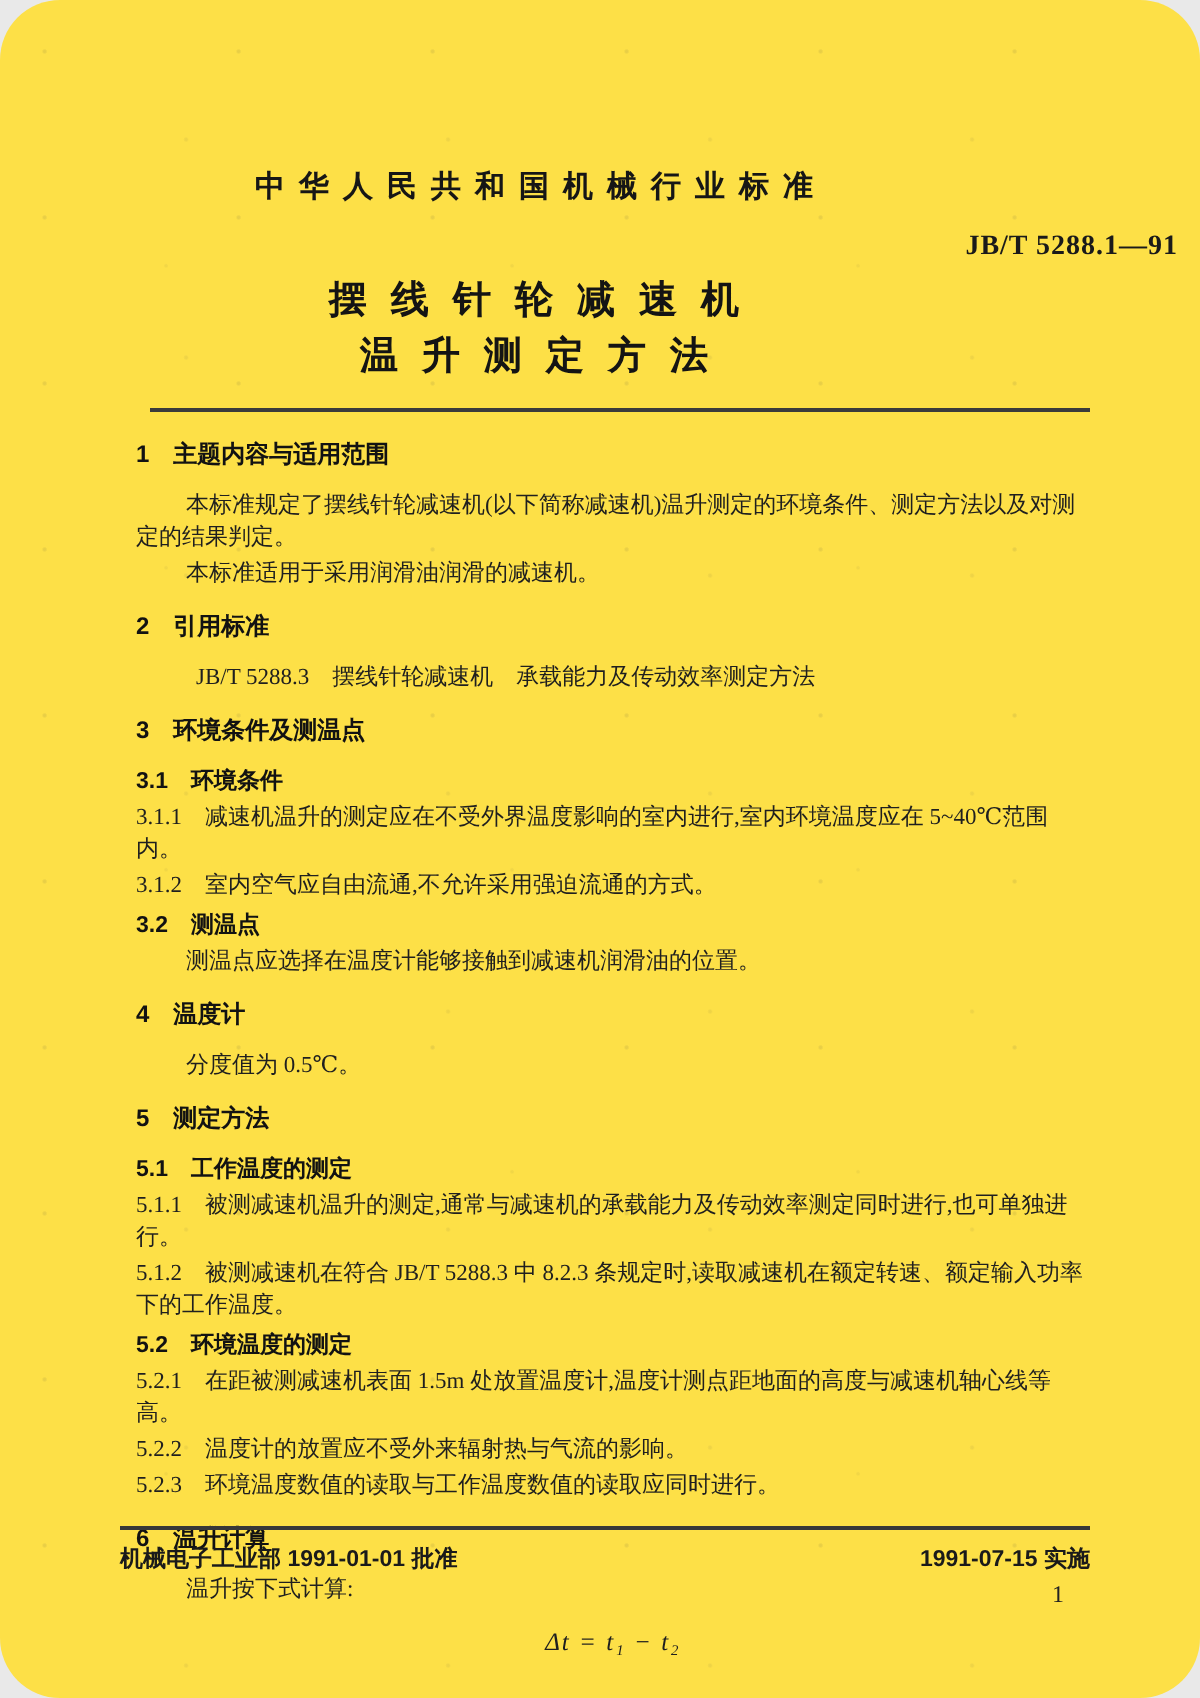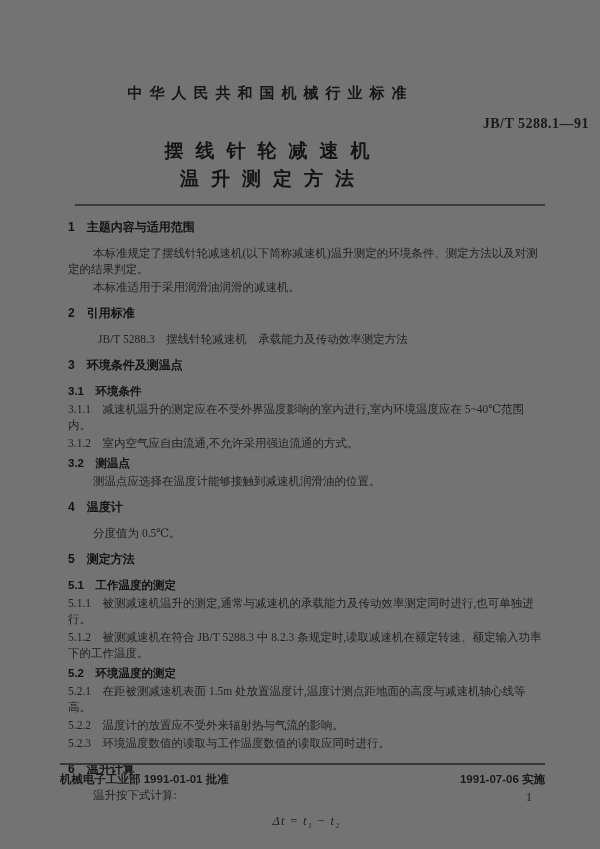--- a/index.html
+++ b/index.html
@@ -1,23 +1,24 @@
 <!DOCTYPE html>
 <html><head>
 <meta charset="utf-8">
 <style>
   html,body { margin:0; padding:0; background:#e9e9e9; }
   .page {
     position:relative;
     width:600px; height:849px;
     margin:0 auto;
-    background:#737373;
+    background:#fde047;
     color:#1c1c1c;
     font-family:"Liberation Serif","DejaVu Serif",serif;
     overflow:hidden;
+    border-radius:30px;
   }
   
   .page::before{
     content:""; position:absolute; inset:0; pointer-events:none;
     background-image:
       radial-gradient(circle at 23% 31%, rgba(60,60,60,0.10) 0.6px, transparent 1.4px),
       radial-gradient(circle at 71% 64%, rgba(60,60,60,0.07) 0.6px, transparent 1.4px),
       radial-gradient(circle at 48% 88%, rgba(60,60,60,0.06) 0.5px, transparent 1.2px);
     background-size:97px 83px, 131px 109px, 173px 151px;
   }
@@ -122,18 +123,18 @@
       <div class="blk blk-clause">5.2.3　环境温度数值的读取与工作温度数值的读取应同时进行。</div>
       <div class="blk blk-h1">6　温升计算</div>
       <div class="blk blk-para">温升按下式计算:</div>
       <div class="blk blk-formula">Δt = t₁ − t₂</div>
     </div>
 
   <div class="footer-zone">
     <div class="rule-bottom"></div>
     <div class="footer-row">
       <span>机械电子工业部 1991-01-01 批准</span>
-      <span>1991-07-06 实施</span>
+      <span>1991-07-15 实施</span>
     </div>
     <div class="page-num">1</div>
   </div>
 
 </div>
 
 </body></html>

